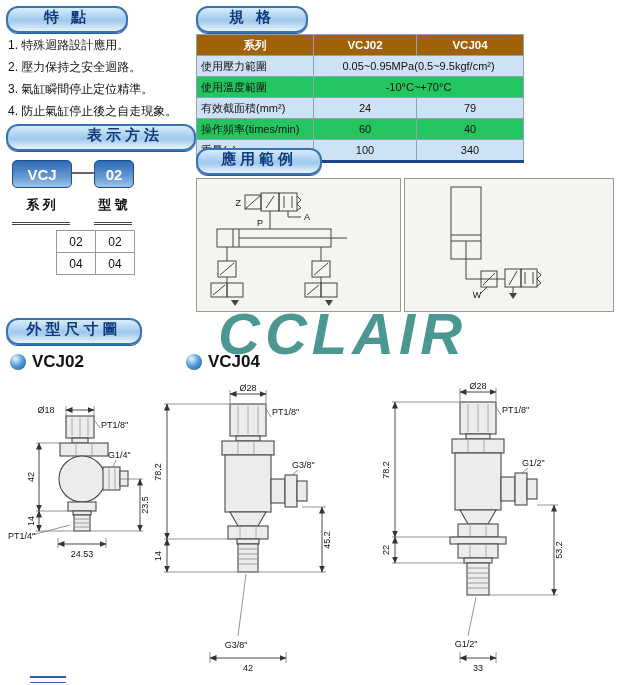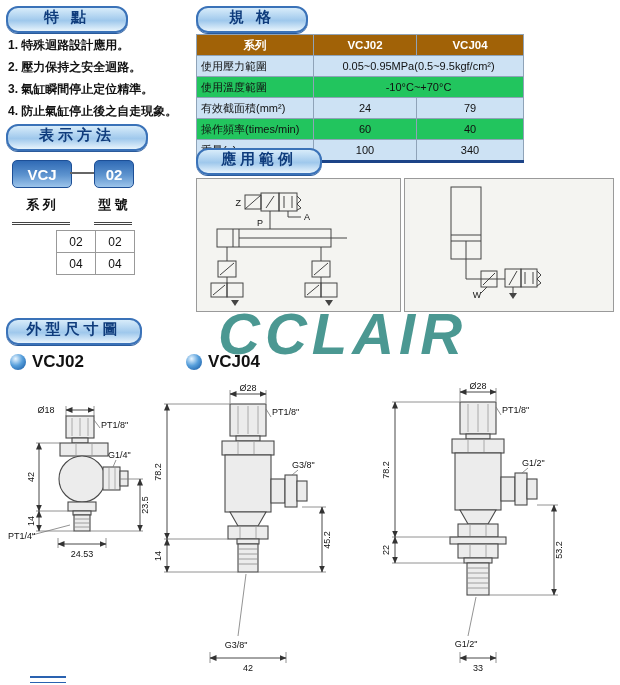--- a/index.html
+++ b/index.html
@@ -4,21 +4,21 @@
 <style>
   html,body{margin:0;padding:0;background:#fff;}
   .page{position:relative;width:620px;height:685px;background:#fff;overflow:hidden;
         font-family:"Liberation Sans",sans-serif;color:#111;}
   .pill{position:absolute;display:flex;align-items:flex-start;justify-content:center;
         border:2px solid #3a72b8;border-radius:12px;
         background:linear-gradient(180deg,#d8ecfa 0%,#9fc8ec 55%,#e8f4fc 100%);
         color:#0f3c7c;font-weight:bold;font-size:15px;letter-spacing:4px;
         box-shadow:0 1px 0 #2a5a9a;}
   .features-list{position:absolute;left:8px;top:36px;width:188px;font-size:12px;line-height:1.58;}
-  .features-list div{margin-bottom:3px;font-weight:bold;}
+  .features-list div{margin-bottom:3px;}
   .codebox{position:absolute;display:flex;align-items:center;justify-content:center;
         background:linear-gradient(180deg,#2f6ab5 0%,#5e94cf 55%,#9cc4ea 100%);
         color:#fff;font-weight:bold;font-size:15px;border:1px solid #1d4f96;border-radius:5px;}
   .codeline{position:absolute;background:#666;}
   .ulabel{position:absolute;text-align:center;font-size:13px;font-weight:bold;
         padding-bottom:8px;border-bottom:3px double #444;}
   table.map{position:absolute;left:56px;top:230px;border-collapse:collapse;font-size:12px;}
   table.map td{border:1px solid #999;width:36px;height:19px;text-align:center;}
   table.spec{position:absolute;left:196px;top:34px;border-collapse:collapse;font-size:11px;
         border-bottom:3px solid #1c4488;}
@@ -55,21 +55,21 @@
   <div class="pill" style="left:6px;top:6px;width:118px;height:23px;">
     <span>特 點</span>
   </div>
   <div class="features-list">
     <div>1. 特殊迴路設計應用。</div>
     <div>2. 壓力保持之安全迴路。</div>
     <div>3. 氣缸瞬間停止定位精準。</div>
     <div>4. 防止氣缸停止後之自走現象。</div>
   </div>
 
-  <div class="pill" style="left:6px;top:124px;width:138px;height:23px;">
+  <div class="pill" style="left:6px;top:124px;width:138px;height:23px;padding-left:48px;">
     <span>表示方法</span>
   </div>
   <div class="codebox" style="left:12px;top:160px;width:58px;height:26px;">
     <span>VCJ</span>
   </div>
   <div class="codeline" style="left:70px;top:172px;width:24px;height:2px;"></div>
   <div class="codebox" style="left:94px;top:160px;width:38px;height:26px;">
     <span>02</span>
   </div>
   <div class="ulabel" style="left:12px;top:196px;width:58px;">系 列</div>

